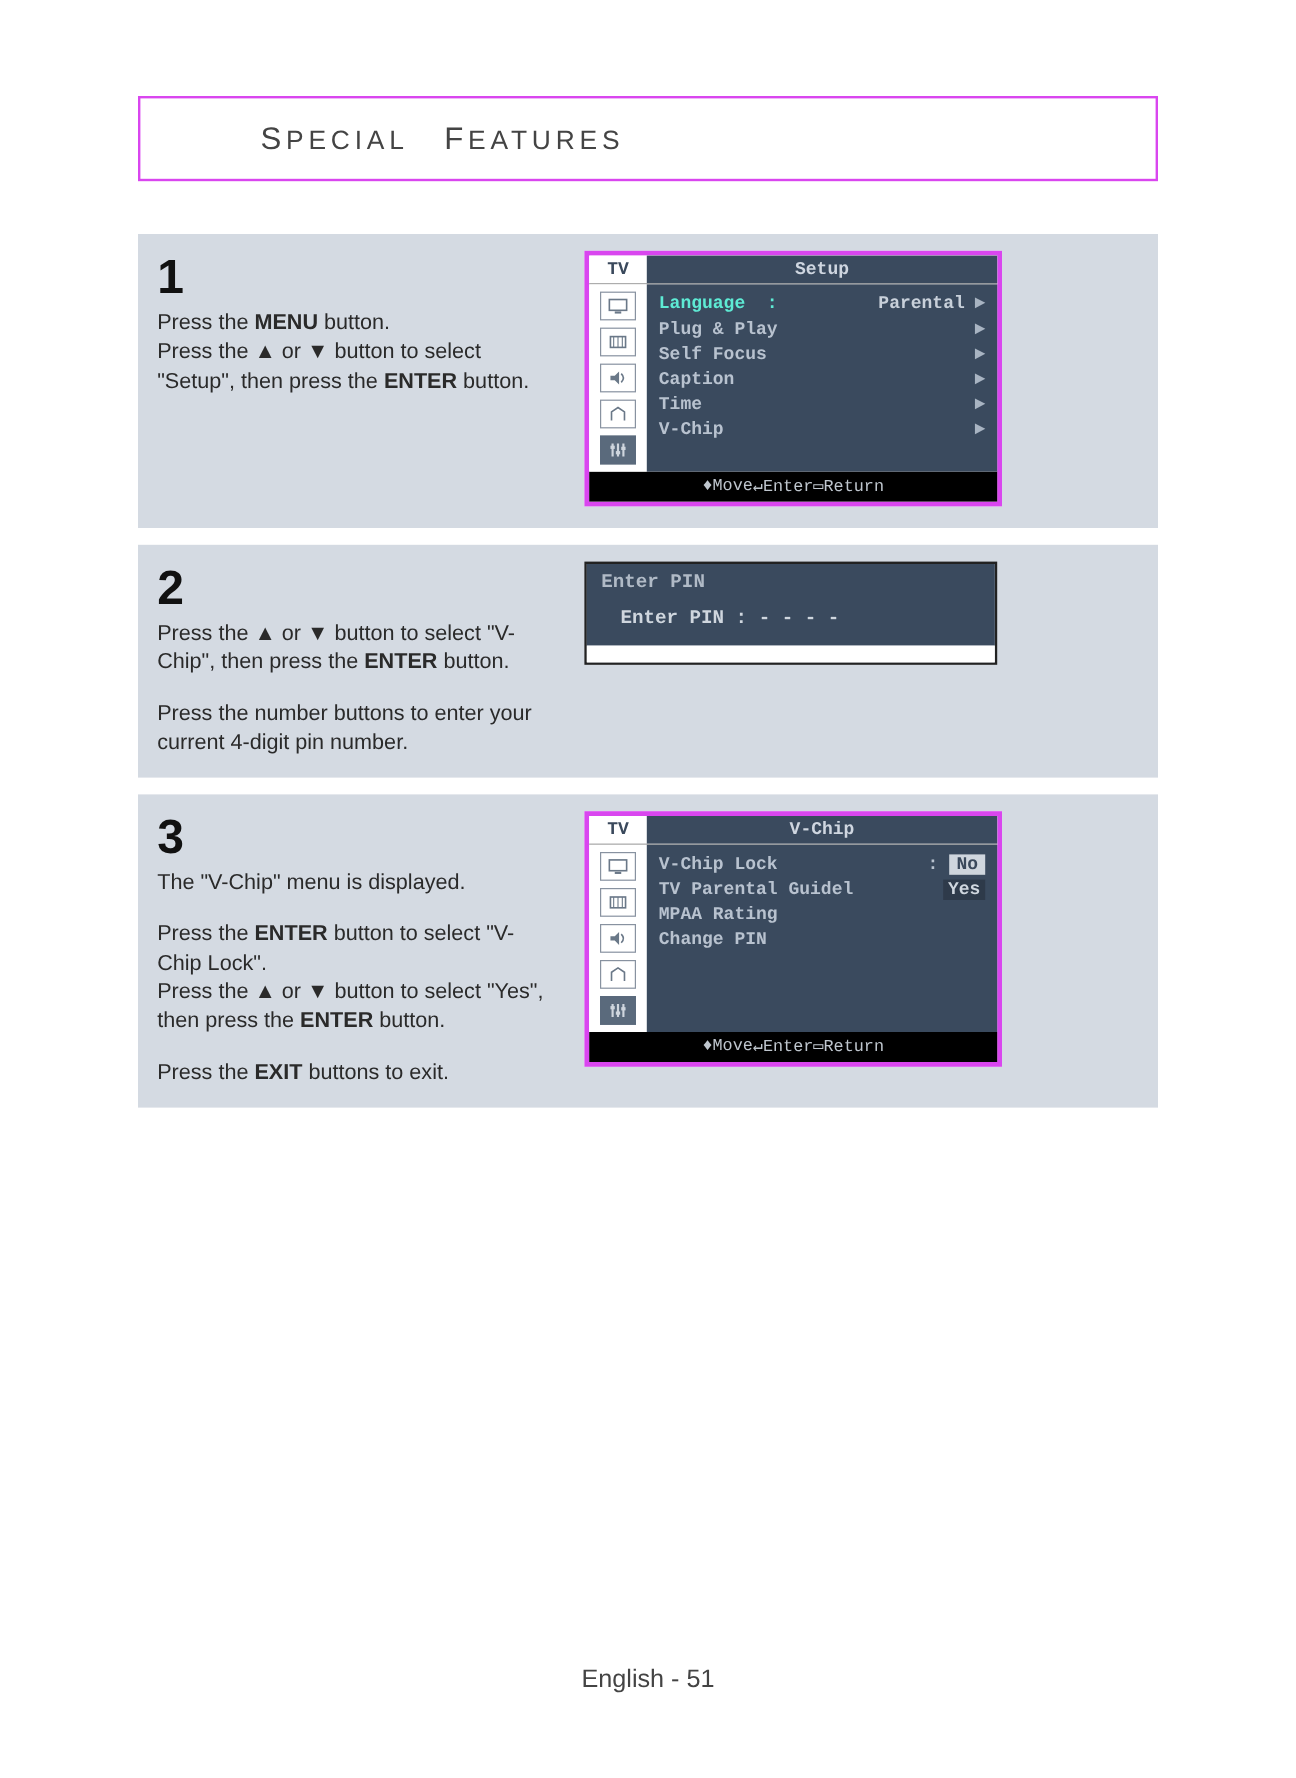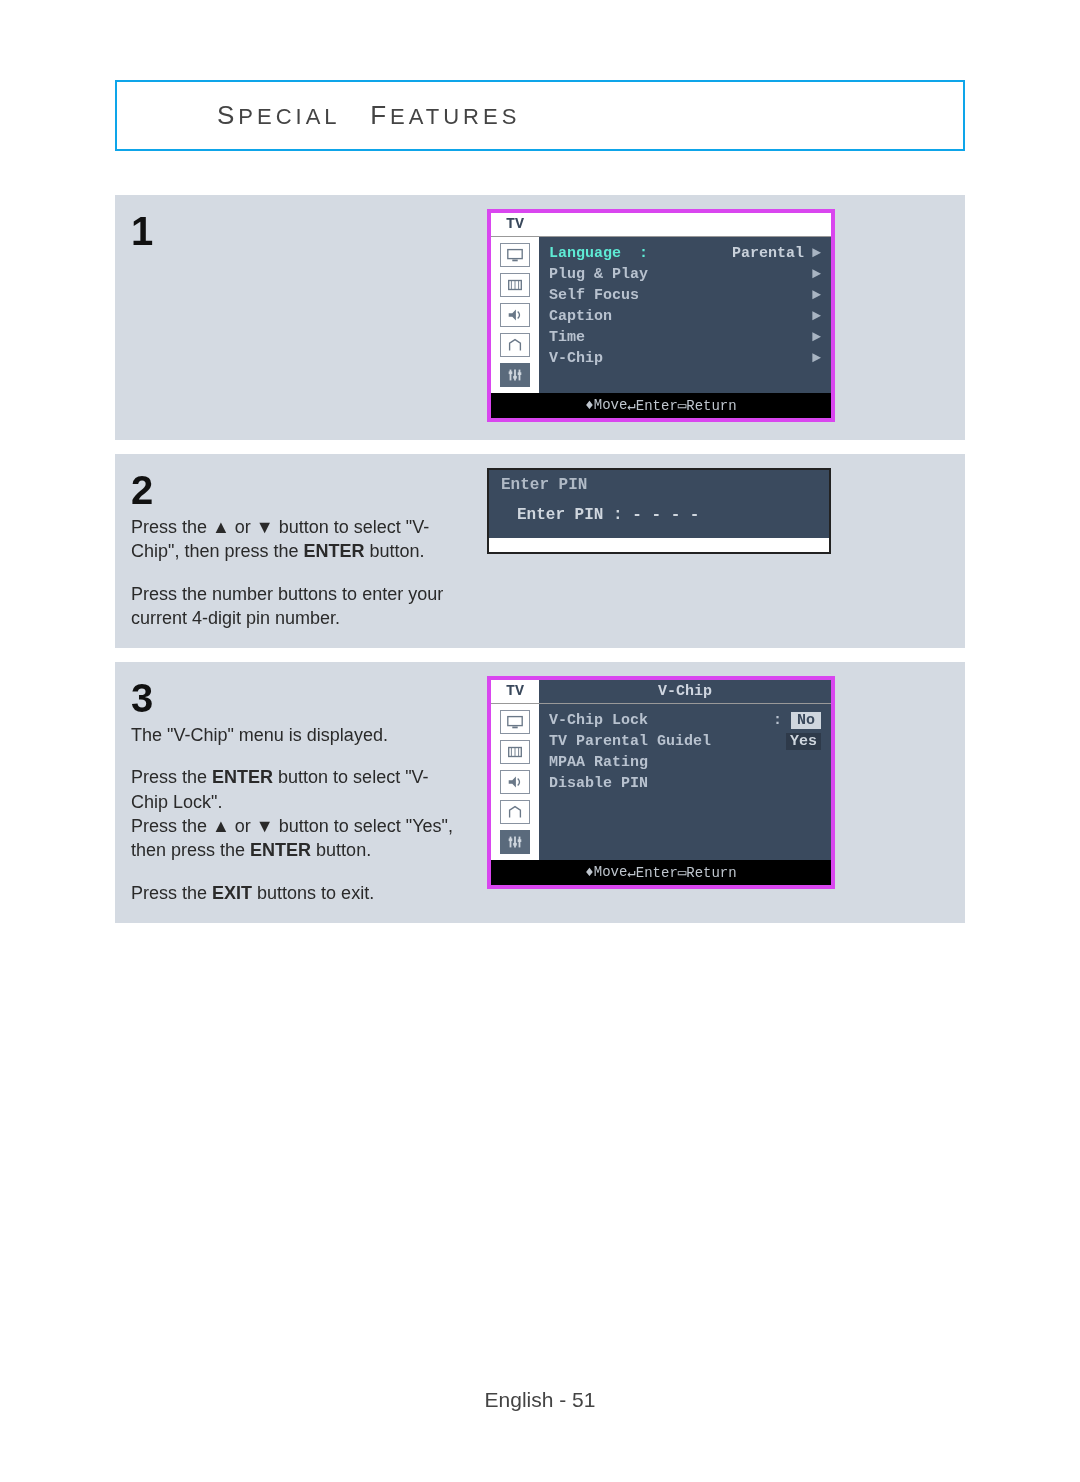--- a/index.html
+++ b/index.html
@@ -1,17 +1,17 @@
 <!DOCTYPE html>
 <html><head>
 <meta charset="utf-8">
 <style>
 html,body{margin:0;padding:0;width:1080px;height:1482px;background:#fff;font-family:Arial,Helvetica,sans-serif;color:#111}
 .page{padding:80px 115px 0 115px}
-.header-box{border:2px solid #0ea5e9;padding:18px 0 18px 100px;margin-bottom:44px}
+.header-box{border:2px solid #d946ef;padding:18px 0 18px 100px;margin-bottom:44px}
 .header-text{font-size:22px;letter-spacing:4px;color:#444}
 .header-text .big{font-size:26px}
 .section-title{font-size:20px;font-weight:bold;color:#222;margin:0 0 16px 6px}
 .step-block{background:#d4dae2;padding:14px 16px 18px 16px;margin-bottom:14px;display:flex;gap:26px}
 .step-left{flex:0 0 330px}
 .step-num{font-size:40px;font-weight:900;margin:0 0 2px 0}
 .step-text{font-size:18px;line-height:1.35;color:#2a2a2a}
 .step-text b{font-weight:900}
 .step-right{flex:1}
 .osd{border:4px solid #d946ef;background:#fff;width:340px;font-family:"Courier New",monospace;font-size:15px}
@@ -47,25 +47,30 @@
       <span class="big">S</span><span>PECIAL</span>
       &nbsp;
       <span class="big">F</span><span>EATURES</span>
     </span>
   </div>
 
 
   <div class="step-block">
     <div class="step-left">
       <div class="step-num">1</div>
+      <div class="step-text">
+        <span>Press the </span><b>MENU</b><span> button.</span><br>
+        <span>Press the ▲ or ▼ button to select "Setup", then press the </span><b>ENTER</b><span> button.</span>
+      </div>
     </div>
     <div class="step-right">
       <div class="osd">
         <div class="osd-title">
           <div class="osd-tv">TV</div>
+          <div class="osd-tt">Setup</div>
         </div>
         <div class="osd-body">
           <div class="osd-icons">
             <div class="ico">
                 <svg viewBox="0 0 20 16">
                   <rect x="2" y="2" width="16" height="10" fill="none" stroke="#6a7888" stroke-width="1.5"></rect>
                   <rect x="7" y="13" width="6" height="2" fill="#6a7888"></rect>
                 </svg>
               </div>
             <div class="ico">
@@ -214,21 +219,21 @@
                 <span><span>:</span> <span class="highlight">No</span></span>
               </div>
             <div class="mrow">
                 <span class="mlabel">TV Parental Guidel</span>
                 <span class="mval" style="background:#2e3a4a;color:#cfd6de;padding:0 4px">Yes</span>
               </div>
             <div class="mrow">
                 <span class="mlabel">MPAA Rating</span>
               </div>
             <div class="mrow">
-                <span class="mlabel">Disable PIN</span>
+                <span class="mlabel">Change PIN</span>
               </div>
             <div style="height:30px"></div>
           </div>
         </div>
         <div class="osd-foot">
           <span>♦Move</span>
           <span>↵Enter</span>
           <span>▭Return</span>
         </div>
       </div>

